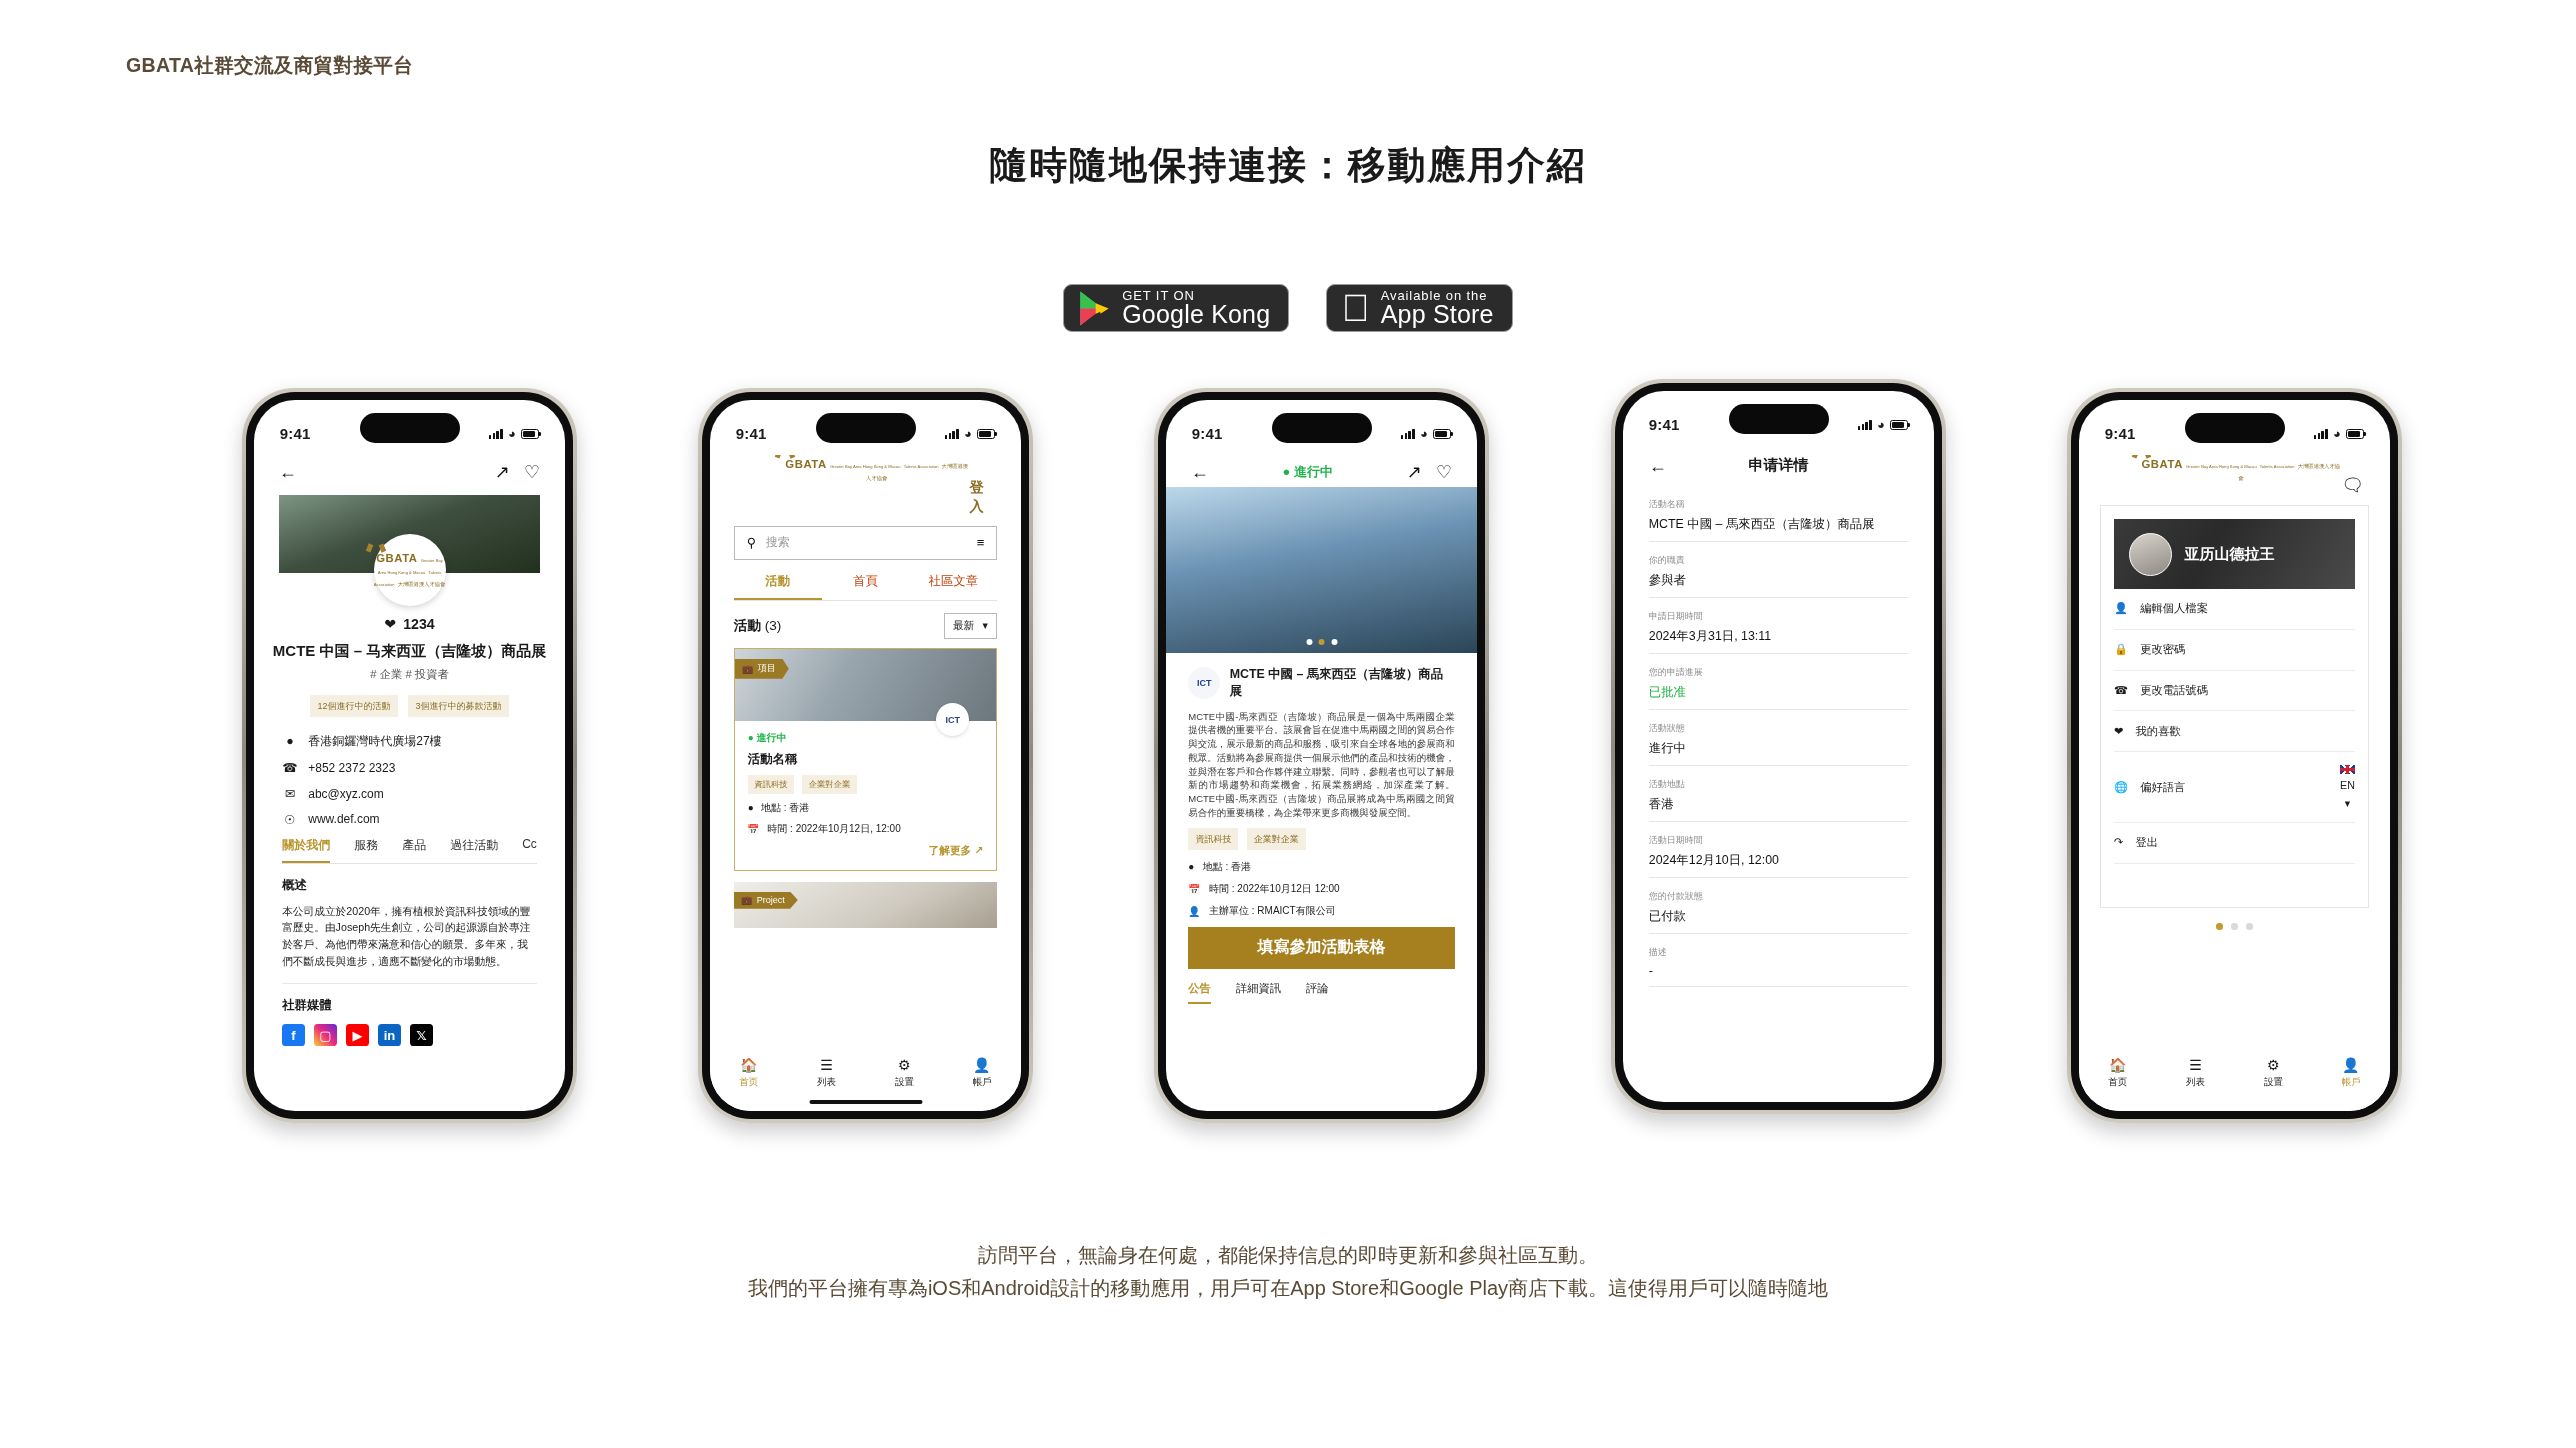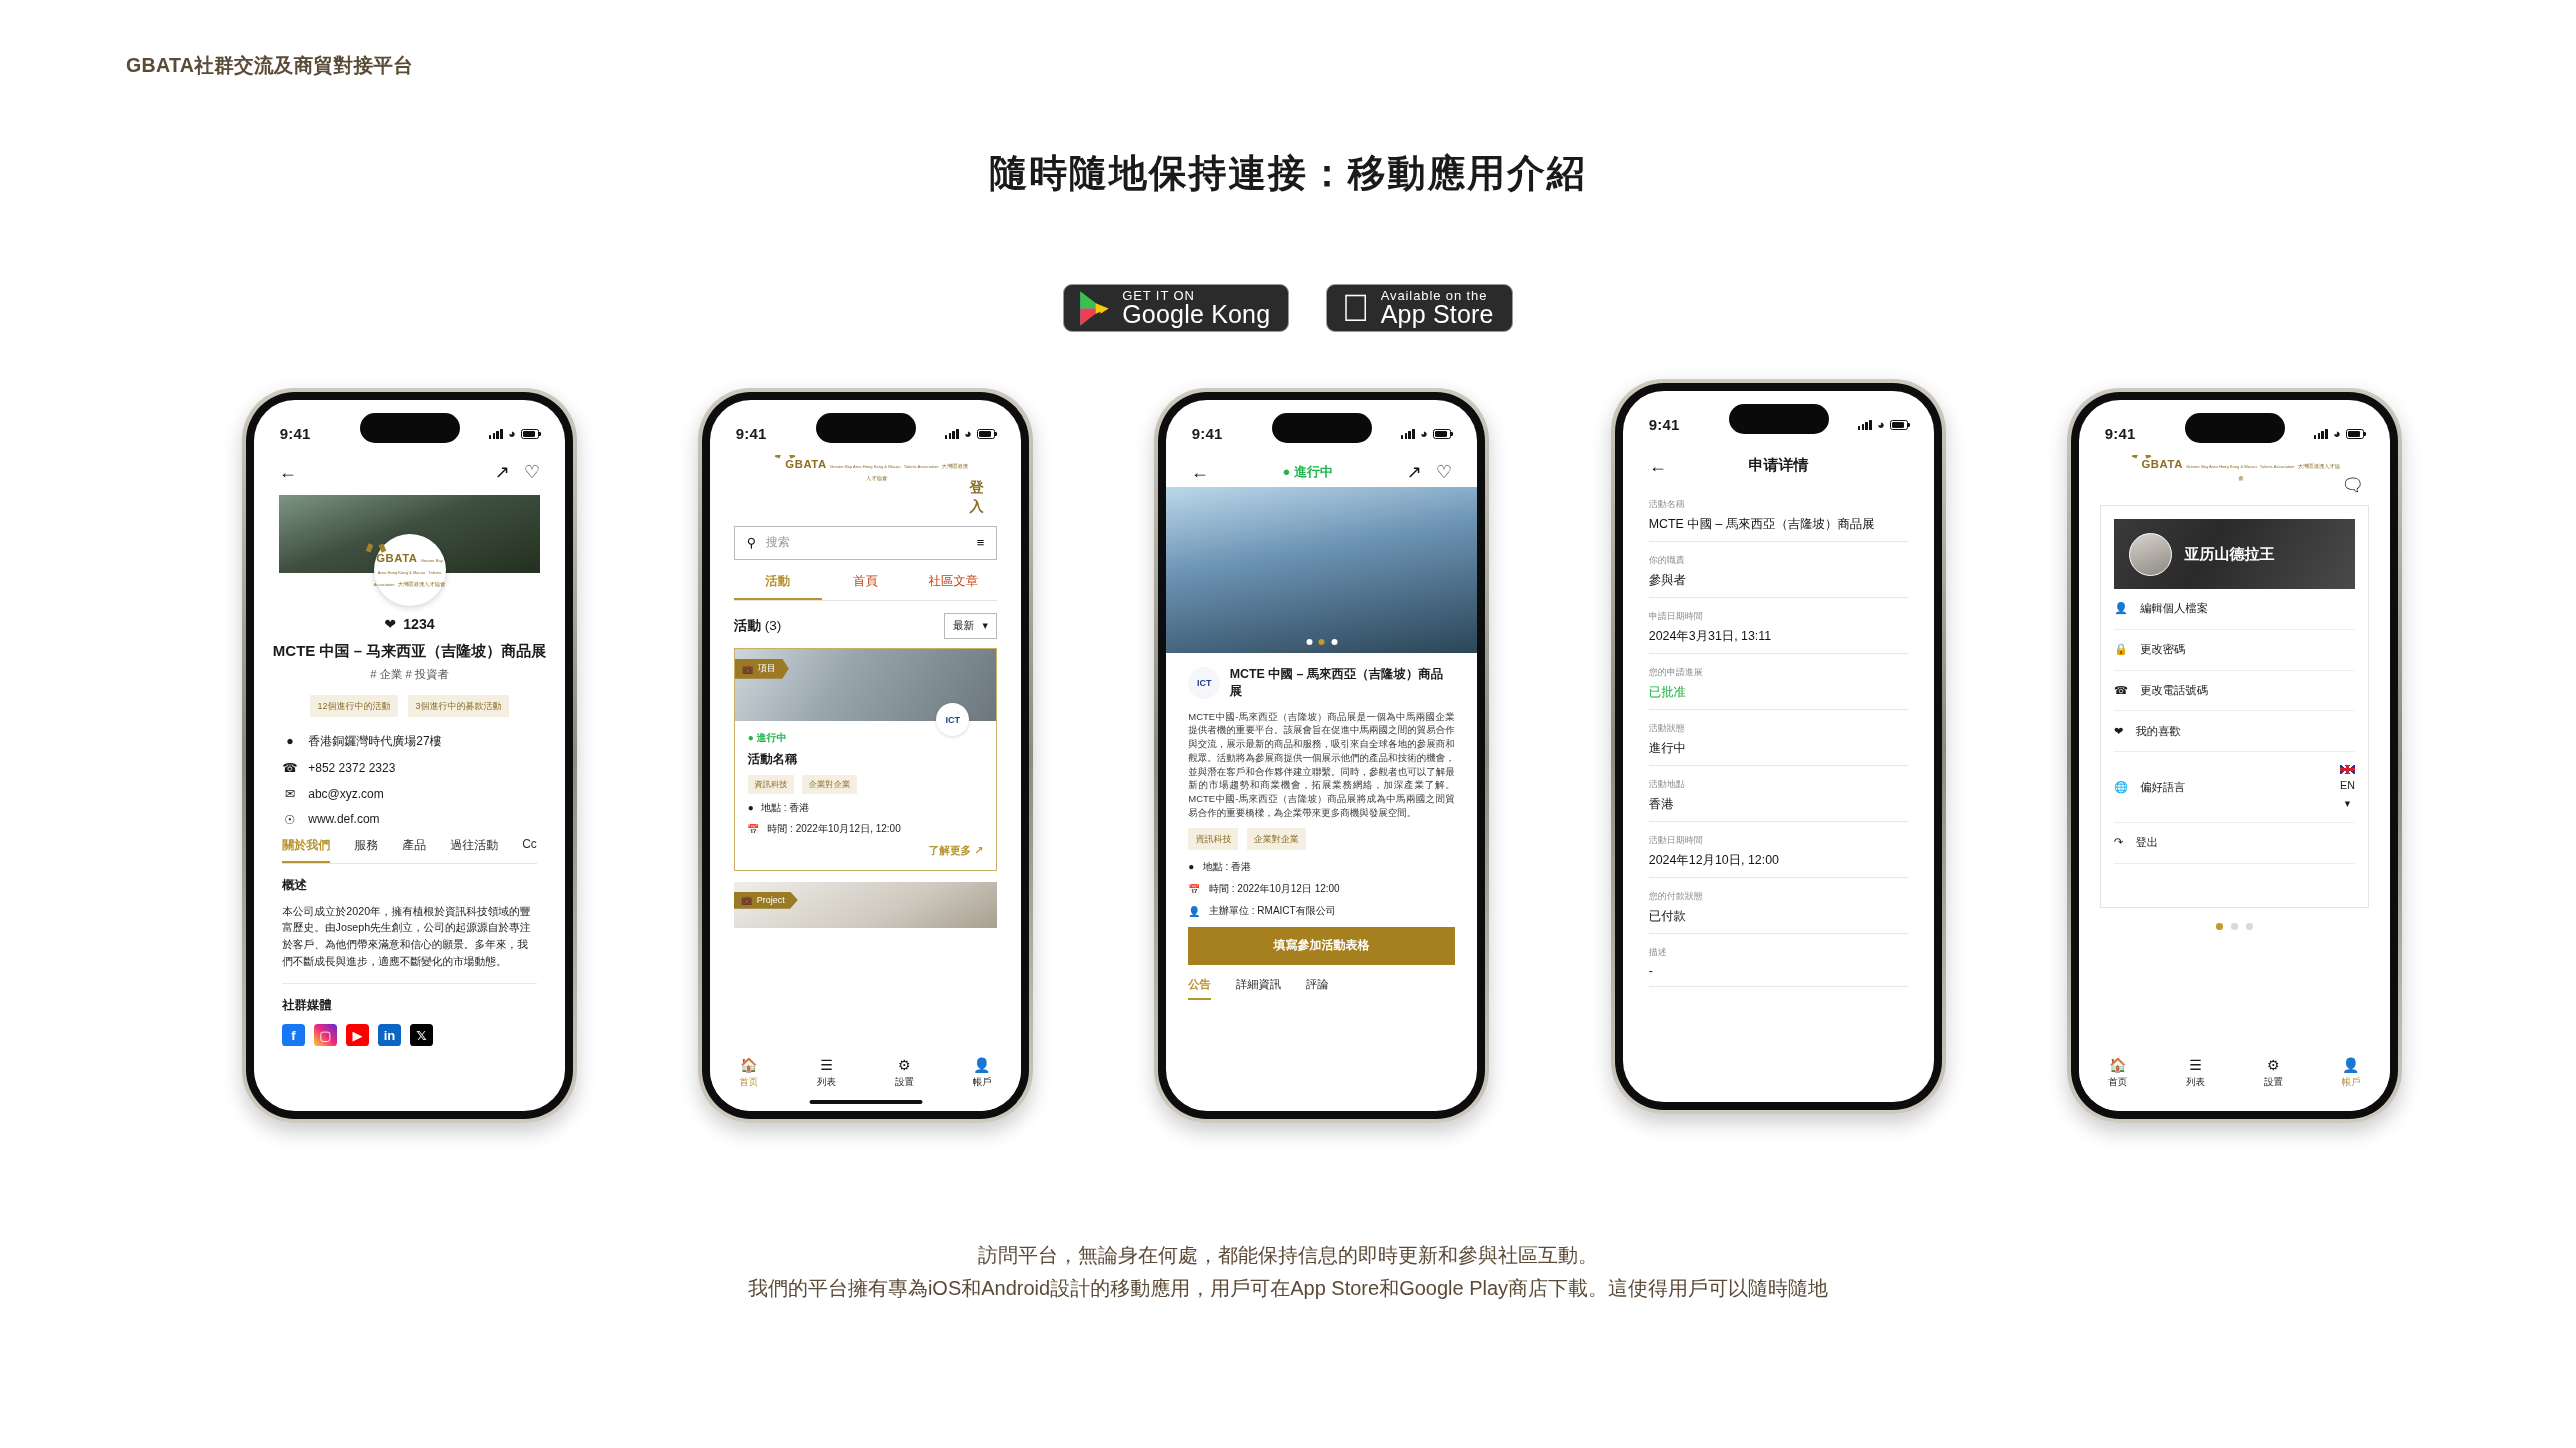--- a/index.html
+++ b/index.html
@@ -15,21 +15,21 @@
   .slide-header {
     position: absolute;
     left: 126px; top: 52px;
     font-size: 19.6px;
     font-weight: bold;
     color: #5a4a36;
     letter-spacing: 0.3px;
   }
   .slide-title {
     position: absolute;
-    left: 0; right: 0; top: 148px;
+    left: 0; right: 0; top: 140px;
     text-align: center;
     font-size: 38px;
     font-weight: bold;
     color: #1a1a1a;
     letter-spacing: 1.8px;
   }
 
   
   .badges {
     position: absolute;
@@ -185,21 +185,21 @@
   .dots { position:absolute; left:50%; transform:translateX(-50%); bottom:8.3px; display:flex; gap:6.5px;}
   .dots i{width:6px;height:6px;border-radius:50%;background:#fff;display:block;}
   .dots i.on{background:#c39a2e;}
   .ev-head { display:flex; gap:9.5px; align-items:center; margin:13px 22.5px 0; }
   .ev-logo { width:32px;height:32px;border-radius:50%;background:#f4f6fa;display:flex;align-items:center;justify-content:center;color:#1f3f8f;font-size:9px;font-weight:bold;}
   .ev-title { font-size:12.4px; font-weight:bold; }
   .ev-desc { margin: 9.5px 22.5px 0; font-size:9.5px; line-height:1.45; color:#3a3a3a; text-align:justify;}
   .ev-chips { display:flex; gap:8.3px; margin:8.3px 22.5px 0; }
   .ev-rows { margin: 9.5px 22.5px 0;}
   .ev-row { display:flex; gap:8.3px; align-items:center; font-size:10px; margin-bottom:8.3px;}
-  .cta { margin: 8.3px 22.5px 0; background:#a6801f; color:#fff; text-align:center; font-size:12px; font-weight:bold; padding:10.7px 0; }
+  .cta { margin: 8.3px 22.5px 0; background:#a6801f; color:#fff; text-align:center; font-size:16px; font-weight:bold; padding:10.7px 0; }
   .tabs3 { display:flex; gap:25px; margin: 12px 22.5px 0; font-size:11.3px;}
   .tabs3 span.active { color:#b8942f; font-weight:bold; border-bottom:2.4px solid #b8942f; padding-bottom:6px;}
 
   
   .p4head { display:flex; align-items:center; padding: 10.7px 26px 0; }
   .p4title { flex:1; text-align:center; font-size:15px; font-weight:bold; margin-left:-18px;}
   .field { margin: 0 26px; padding: 12px 0 8.3px; border-bottom:0.9px solid #e6e6e6;}
   .field .fl { font-size:9px; color:#8e8e8e; }
   .field .fv { font-size:12.4px; margin-top:4.7px; color:#121212;}
   .field .fv.green { color:#16b23c; }

